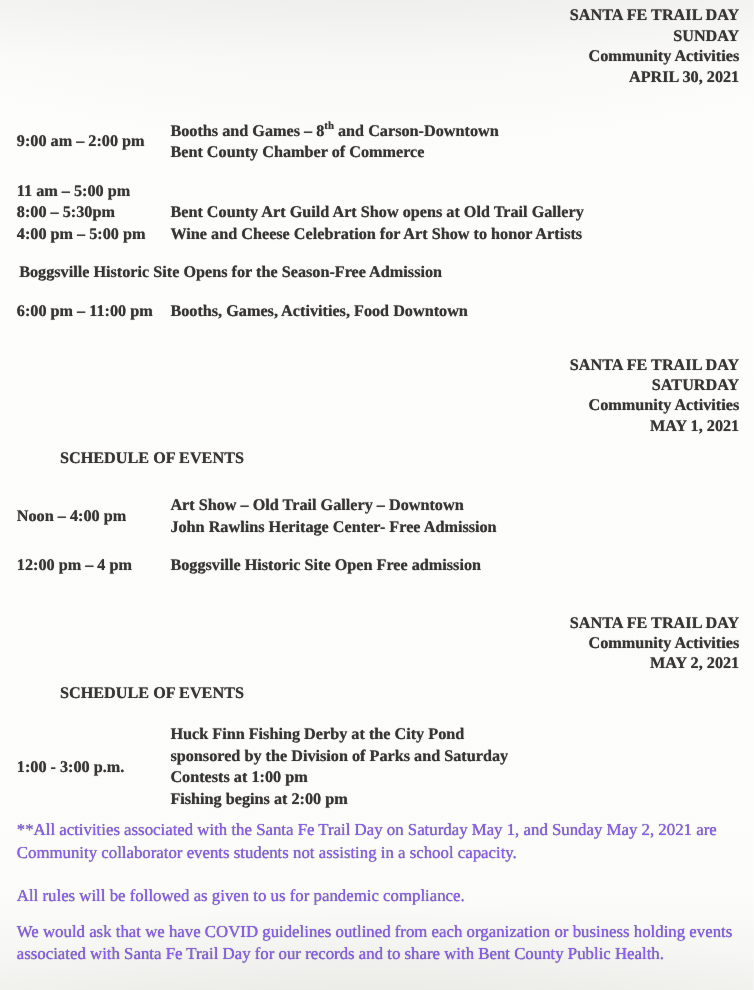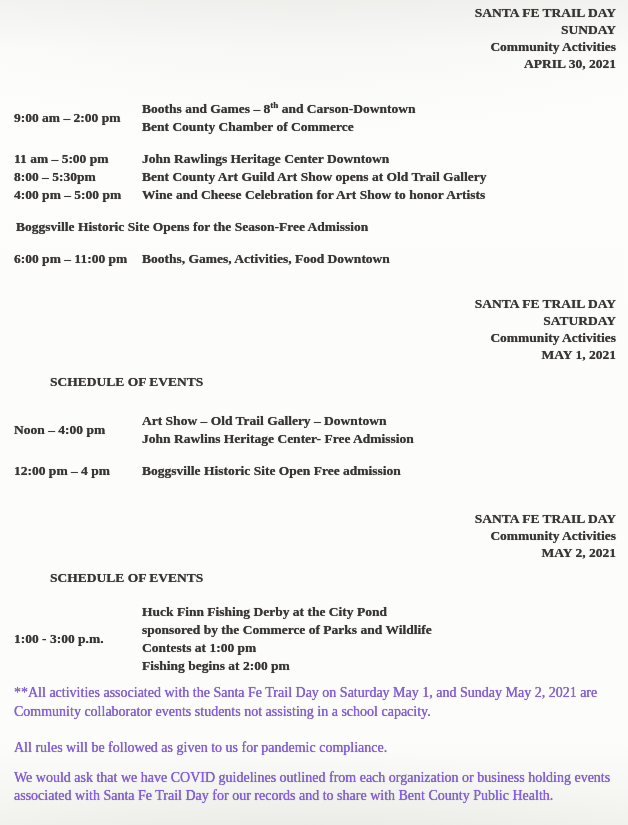--- a/index.html
+++ b/index.html
@@ -78,21 +78,20 @@
     <div class="event-row mb-gap">
       <div class="event-time">9:00 am – 2:00 pm</div>
       <div class="event-desc">
         <div><span>Booths and Games – 8</span><sup>th</sup><span> and Carson-Downtown</span></div>
         <div>Bent County Chamber of Commerce</div>
       </div>
     </div>
 
     <div class="event-row">
       <div class="event-time">11 am – 5:00 pm</div>
-      <div class="event-desc">John Rawlings Heritage Center Downtown</div>
     </div>
     <div class="event-row">
       <div class="event-time">8:00 – 5:30pm</div>
       <div class="event-desc">Bent County Art Guild Art Show opens at Old Trail Gallery</div>
     </div>
     <div class="event-row mb-gap">
       <div class="event-time">4:00 pm – 5:00 pm</div>
       <div class="event-desc">Wine and Cheese Celebration for Art Show to honor Artists</div>
     </div>
 
@@ -133,21 +132,21 @@
     <div>Community Activities</div>
     <div>MAY 2, 2021</div>
   </div>
   <div class="schedule-heading sun-sched">SCHEDULE OF EVENTS</div>
 
   <div class="events sunday-events">
     <div class="event-row">
       <div class="event-time">1:00 - 3:00 p.m.</div>
       <div class="event-desc">
         <div>Huck Finn Fishing Derby at the City Pond</div>
-        <div>sponsored by the Commerce of Parks and Wildlife</div>
+        <div>sponsored by the Division of Parks and Saturday</div>
         <div>Contests at 1:00 pm</div>
         <div>Fishing begins at 2:00 pm</div>
       </div>
     </div>
   </div>
 
   <div class="footer">
     <p>**All activities associated with the Santa Fe Trail Day on Saturday May 1, and Sunday May 2, 2021 are Community collaborator events students not assisting in a school capacity.</p>
     <p class="gap-lg">All rules will be followed as given to us for pandemic compliance.</p>
     <p class="gap-md">We would ask that we have COVID guidelines outlined from each organization or business holding events associated with Santa Fe Trail Day for our records and to share with Bent County Public Health.</p>

